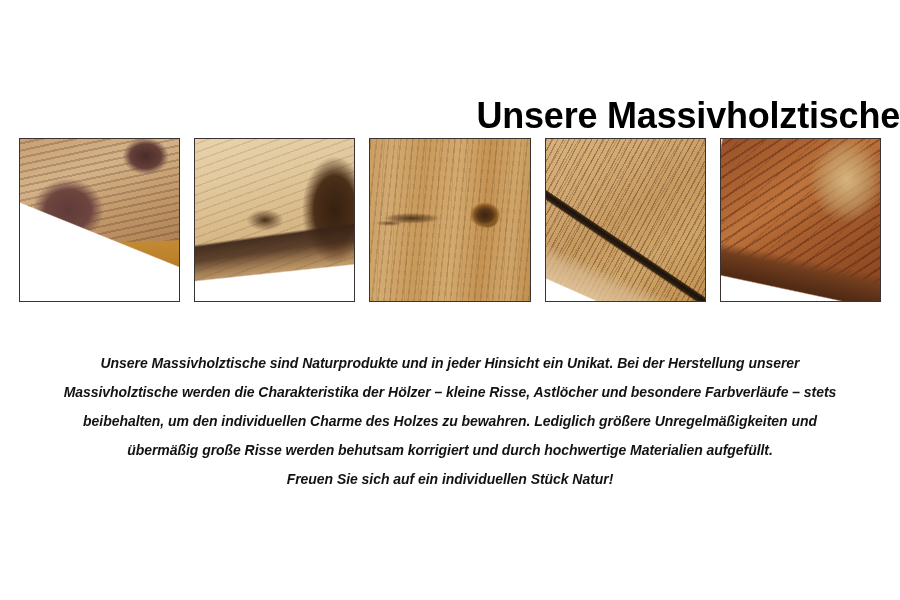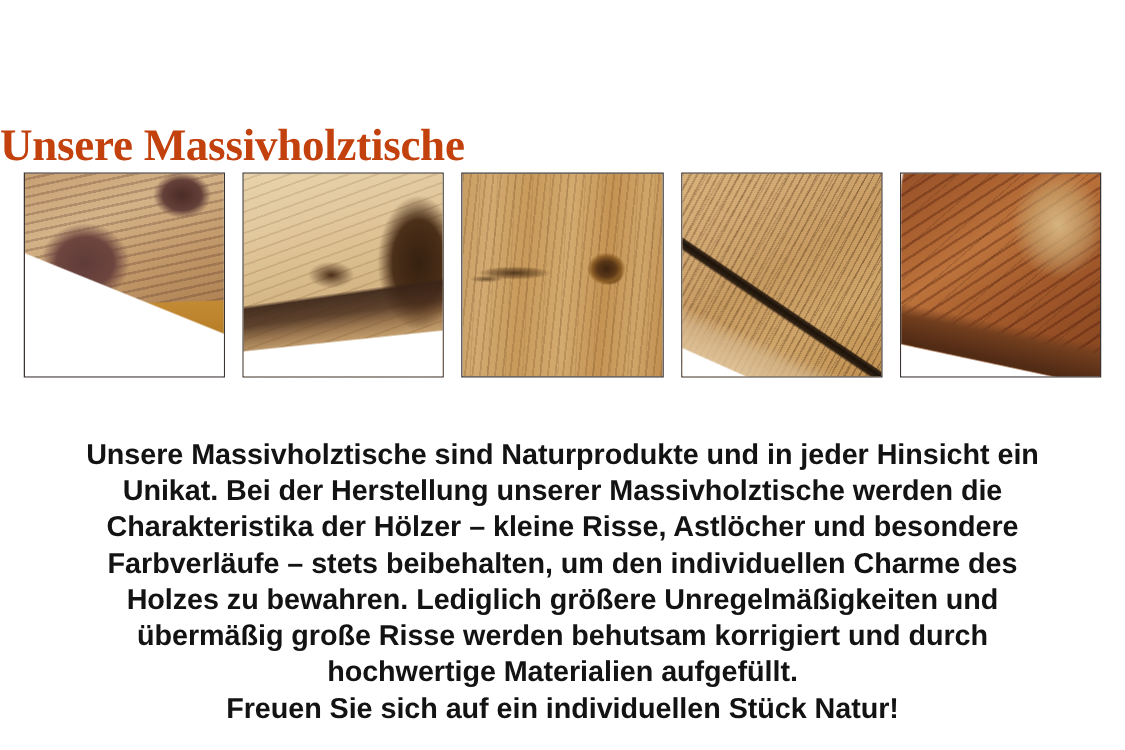--- a/index.html
+++ b/index.html
@@ -23,28 +23,27 @@
     height: 600px;
     background: #ffffff;
   }
 
   
   .page-title {
     position: absolute;
     top: 68px;
     left: 0;
     width: 900px;
-    text-align: left;
+    text-align: right;
     font-size: 36px;
     font-weight: 700;
     letter-spacing: -0.2px;
-    color: #c2410c;
+    color: #000000;
     line-height: 48px;
     white-space: nowrap;
-    font-family: Liberation Serif, serif;
   }
 
   
   .gallery {
     position: absolute;
     top: 138px;
     left: 19px;
     width: 862px;
     height: 164px;
     display: flex;
@@ -203,25 +202,26 @@
     filter: saturate(1.08);
   }
 
   
   .body-copy {
     position: absolute;
     top: 349px;
     left: 50px;
     width: 800px;
     text-align: center;
-    font-size: 23px;
+    font-size: 14px;
     font-weight: 700;
     line-height: 29px;
     color: #131313;
     letter-spacing: -0.05px;
+    font-style: italic;
   }
   .body-copy p {
     margin: 0;
   }
   .body-copy .closing {
     display: block;
   }
 </style>
 </head>
 <body>

